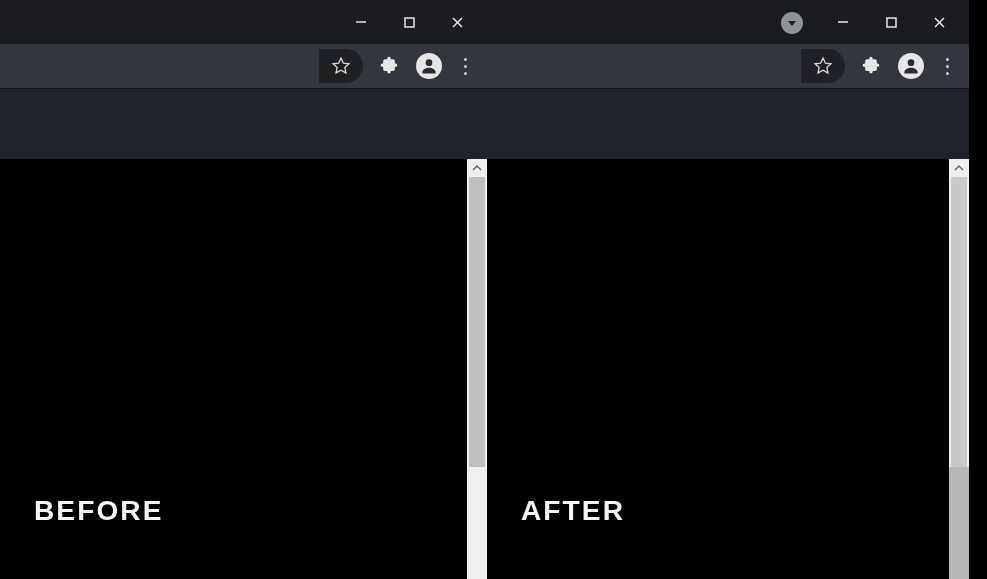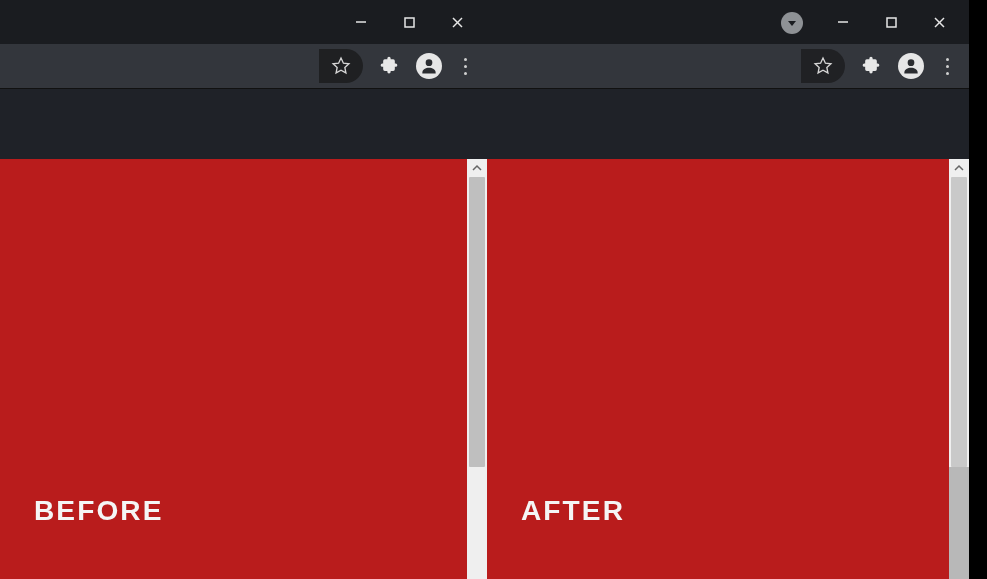--- a/index.html
+++ b/index.html
@@ -121,21 +121,21 @@
   .content-wrap {
     position: absolute;
     top: 159px;
     left: 0;
     right: 0;
     bottom: 0;
     display: flex;
   }
   .content {
     flex: 1 1 auto;
-    background: #b91c1c;
+    background: #000000;
     position: relative;
   }
   .label-text {
     position: absolute;
     left: 34px;
     bottom: 52px;
     color: #f5f5f5;
     font-size: 27px;
     font-weight: 900;
     letter-spacing: 2px;

